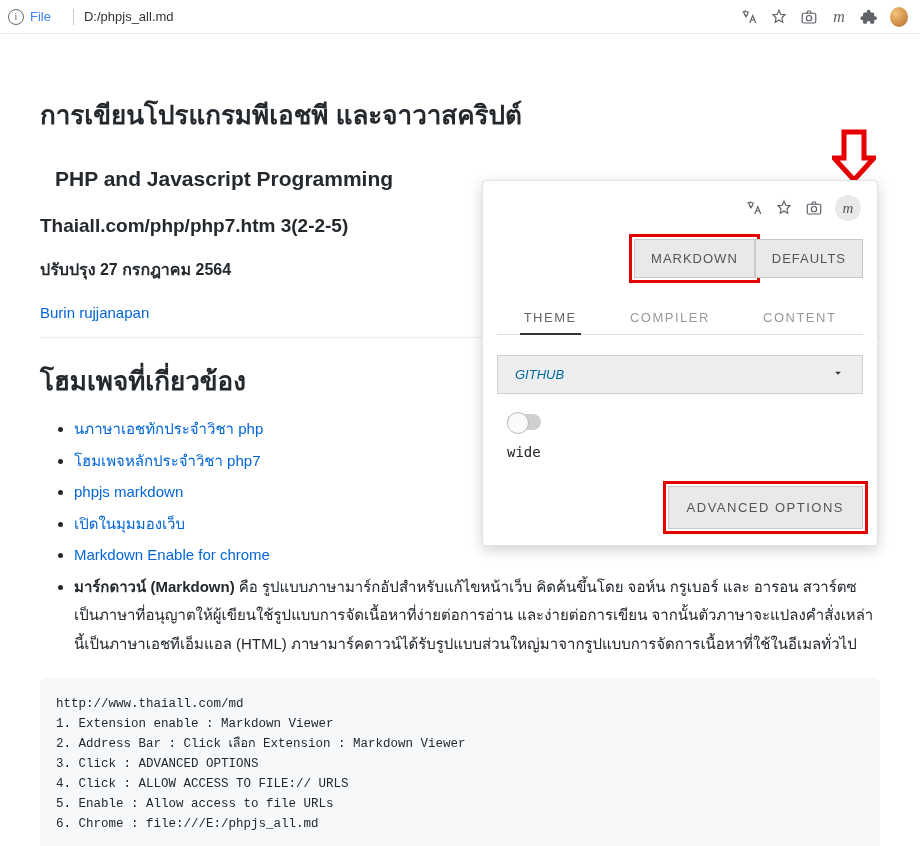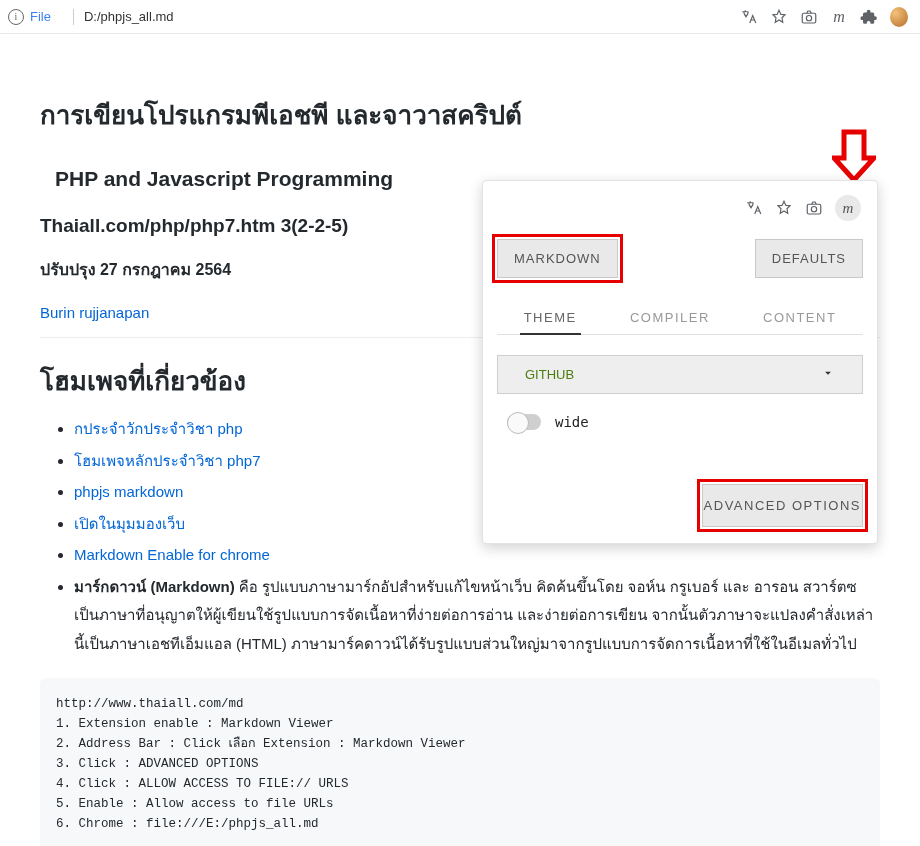--- a/index.html
+++ b/index.html
@@ -97,23 +97,22 @@
     }
     .popup-top-icons .pi { width: 18px; height: 18px; color:#5f6368; display:flex; align-items:center; justify-content:center;}
     .pi.m-oval {
       width: 26px; height: 26px; border-radius: 50%;
       background: #e9e9e9;
       font-family: Georgia, serif; font-style: italic;
       font-size: 15px; color:#555;
     }
     .top-row {
       display: flex;
-      justify-content: space-between;
+      justify-content: flex-end;
       margin-bottom: 24px;
-      gap: 10px;
     }
     .btn-box {
       border: 1px solid #c9c9c9;
       background: #e9e9e9;
       padding: 11px 16px;
       font-size: 13px;
       letter-spacing: 1px;
       color: #555;
       font-family: inherit;
       cursor: pointer;
@@ -134,50 +133,50 @@
     }
     .tab.active {
       color: #666;
       border-bottom: 2px solid #333;
       margin-bottom: -1px;
     }
     .select-box {
       width: 100%;
       background: #eeeeee;
       border: 1px solid #cfcfcf;
-      padding: 10px 27px;
+      padding: 10px 17px;
       font-size: 13px;
-      color: #4d7c0f;
+      color: #0369a1;
       display: flex;
       justify-content: space-between;
       align-items: center;
       margin-bottom: 20px;
       cursor: pointer;
-    }
-    .toggle-row { display: flex; align-items: flex-start; gap: 14px; margin: 6px 0 26px 10px;}
+      font-style: italic;
+    }
+    .toggle-row { display: flex; align-items: flex-start; gap: 14px; margin: 6px 0 26px 10px; flex-direction: column;}
     .toggle {
       width: 34px; height: 16px; background: #cfcfcf; border-radius: 10px;
       position: relative; cursor: pointer;
     }
     .toggle::after {
       content: ""; position: absolute; left: 0; top: -2px;
       width: 20px; height: 20px; background: #fafafa;
       border: 1px solid #bbb; border-radius: 50%;
     }
     .toggle-label { font-family: Consolas, monospace; font-size: 14px; color: #222; }
     .adv-wrap { display:flex; justify-content: flex-end; }
     .adv-btn {
       border: 1px solid #c9c9c9;
       background: #e9e9e9;
-      padding: 13px 1px;
+      padding: 13px 18px;
       font-size: 13px;
       letter-spacing: 1.5px;
       color: #555;
       cursor: pointer;
-      margin-top: 28px;
     }
     .m-italic { font-family: Georgia, serif; font-style: italic; font-size: 16px; color:#5f6368;}
     .avatar-circle { width:20px; height:20px; border-radius:50%; background: radial-gradient(circle at 30% 30%, #f4c27a, #b56c2a); }
   </style>
 </head>
 <body>
 
 <div class="top-bar">
   <div class="info-circle">i</div>
   <span class="file-label">File</span>
@@ -216,21 +215,21 @@
 
 <div class="content">
   <h1>การเขียนโปรแกรมพีเอชพี และจาวาสคริปต์</h1>
   <h2 class="noborder">PHP and Javascript Programming</h2>
   <div class="sub1">Thaiall.com/php/php7.htm 3(2-2-5)</div>
   <div class="sub2">ปรับปรุง 27 กรกฎาคม 2564</div>
   <a href="#" class="link">Burin rujjanapan</a>
   <hr class="hr">
   <h1 style="margin-top:22px;">โฮมเพจที่เกี่ยวข้อง</h1>
   <ul class="bullets">
-    <li><a href="#" class="link">กประจำวักประจำวิชา php</a></li>
+    <li><a href="#" class="link">นภาษาเอชทักประจำวิชา php</a></li>
     <li><a href="#" class="link">โฮมเพจหลักประจำวิชา php7</a></li>
     <li><a href="#" class="link">phpjs markdown</a></li>
     <li><a href="#" class="link">เปิดในมุมมองเว็บ</a></li>
     <li><a href="#" class="link">Markdown Enable for chrome</a></li>
     <li class="desc-text">
       <b>มาร์กดาวน์ (Markdown)</b><span> คือ รูปแบบภาษามาร์กอัปสำหรับแก้ไขหน้าเว็บ คิดค้นขึ้นโดย จอห์น กรูเบอร์ และ อารอน สวาร์ตซ เป็นภาษาที่อนุญาตให้ผู้เขียนใช้รูปแบบการจัดเนื้อหาที่ง่ายต่อการอ่าน และง่ายต่อการเขียน จากนั้นตัวภาษาจะแปลงคำสั่งเหล่านี้เป็นภาษาเอชทีเอ็มแอล (HTML) ภาษามาร์คดาวน์ได้รับรูปแบบส่วนใหญ่มาจากรูปแบบการจัดการเนื้อหาที่ใช้ในอีเมลทั่วไป</span>
     </li>
   </ul>
   <div class="code-block">http://www.thaiall.com/md
 1. Extension enable : Markdown Viewer

